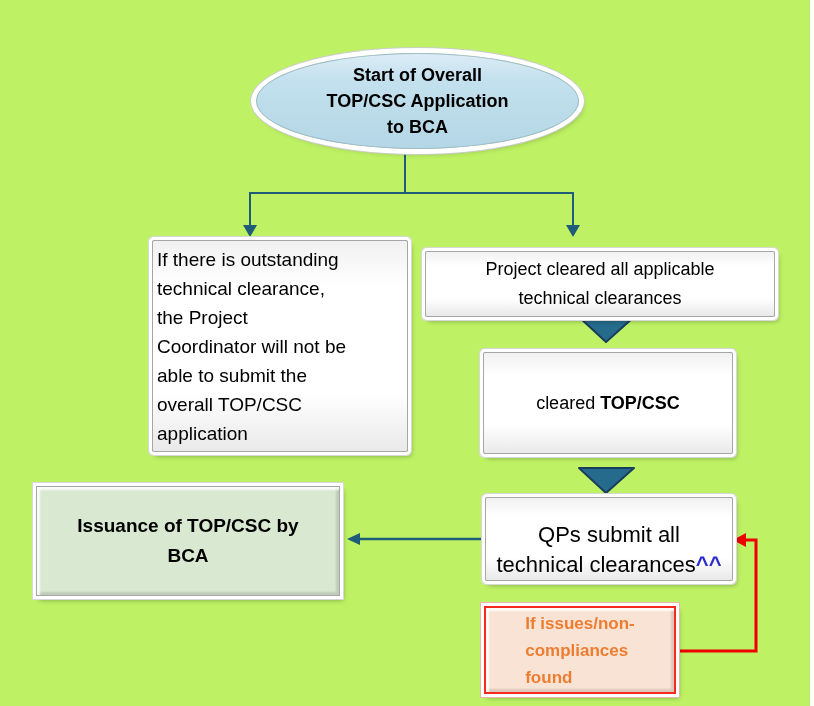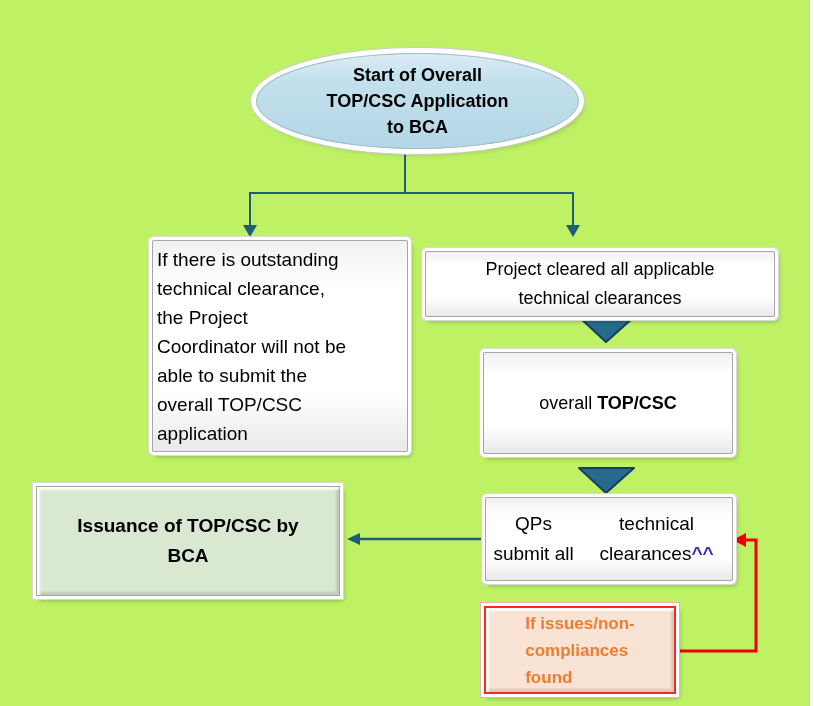--- a/index.html
+++ b/index.html
@@ -43,22 +43,22 @@
     display:flex;align-items:center;justify-content:center;
     text-align:center;font-size:18px;line-height:29px;margin-top:8px;
   }
   .box-pc{
     left:483px;top:352px;width:250px;height:102px;
     display:flex;flex-direction:column;align-items:center;justify-content:center;
     text-align:center;font-size:18px;line-height:31px;
   }
   .box-qps{
     left:485px;top:497px;width:248px;height:84px;
-    display:flex;flex-direction:row;align-items:center;justify-content:flex-start;
-    text-align:center;font-size:19px;line-height:30px;
+    display:flex;flex-direction:column;align-items:center;justify-content:flex-end;
+    text-align:center;font-size:22px;line-height:30px;
   }
   .sup-blue{color:#2b2bd0;font-weight:bold;}
 
   
   .box-issuance{
     left:36px;top:486px;width:304px;height:110px;
     background:#d9e8d1;
     border:1px solid #a6a6a6;
     box-shadow:0 0 0 3px #ffffff,0 0 0 4px #d8d8d8,3px 4px 5px rgba(0,0,0,0.35),
                inset 3px 3px 2px rgba(255,255,255,0.85),inset -3px -3px 2px rgba(0,0,0,0.12);
@@ -124,21 +124,21 @@
 application</span>
   </div>
 
   <div class="node wbox box-cleared">
     <span class="preline">Project cleared all applicable
 technical clearances</span>
   </div>
 
   <div class="node wbox box-pc">
     <div>
-      <span>overall </span><b>TOP/CSC</b>
+      <span>cleared </span><b>TOP/CSC</b>
     </div>
   </div>
 
   <div class="node wbox box-qps">
     <div>
       <span>QPs submit all</span>
     </div>
     <div>
       <span>technical clearances</span><span class="sup-blue">^^</span>
     </div>

